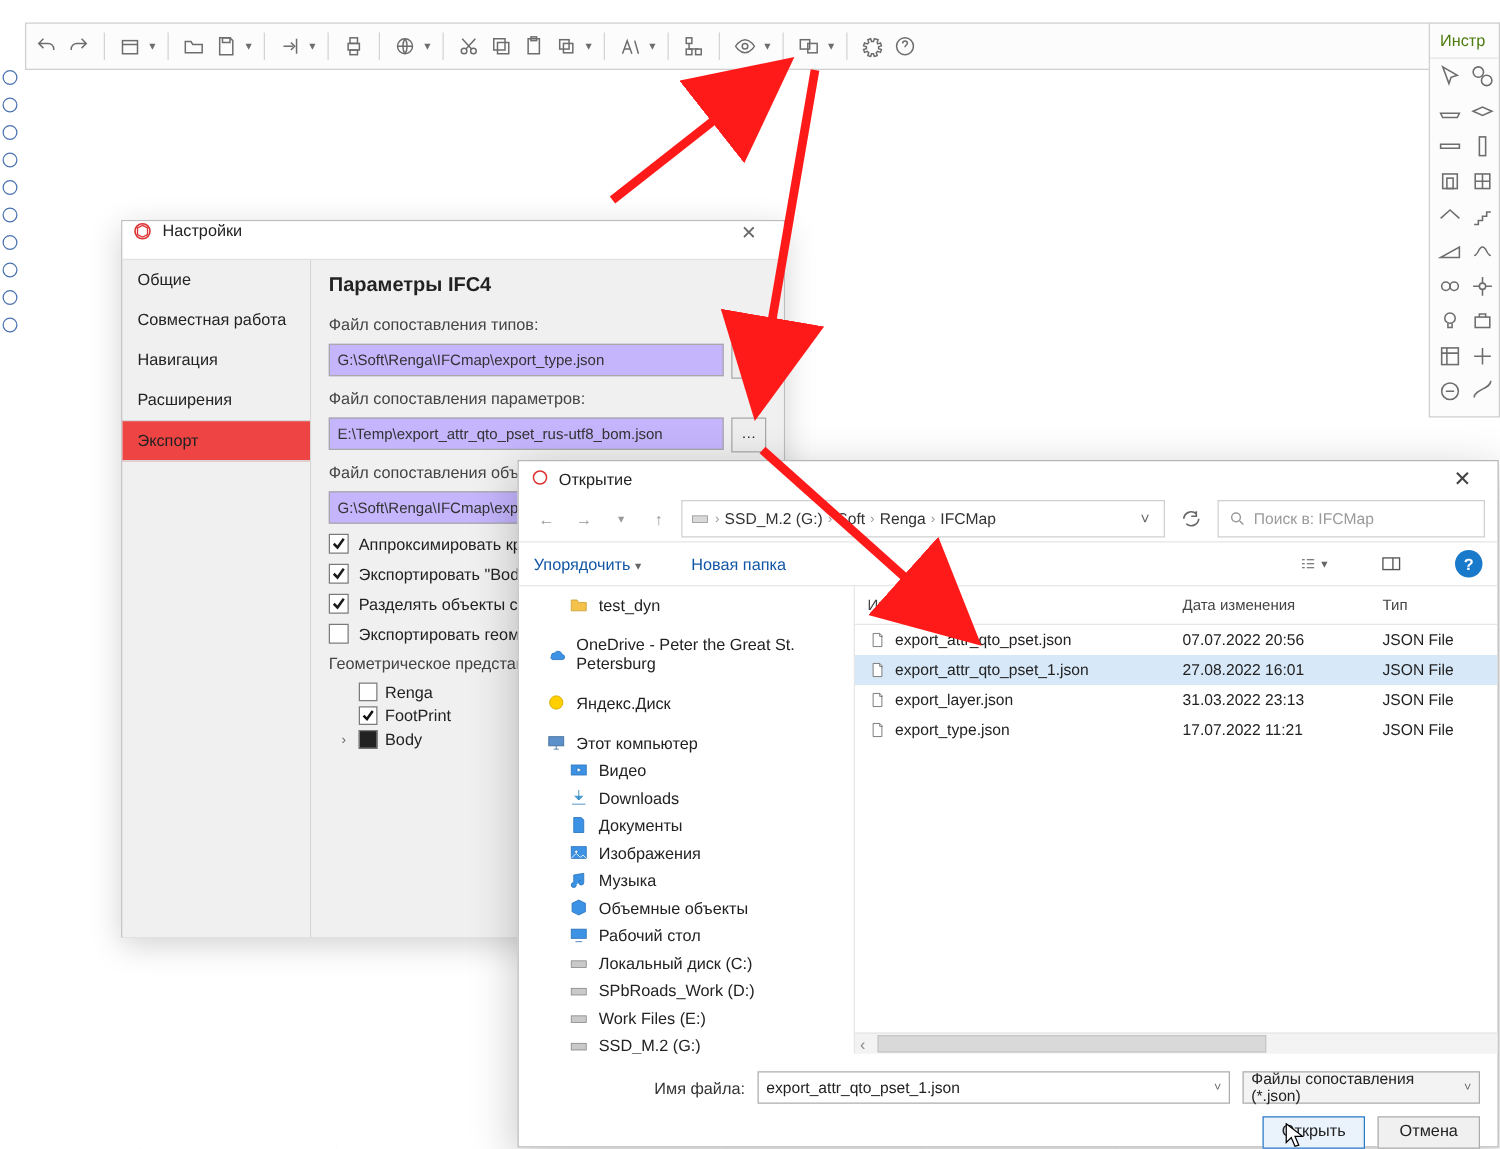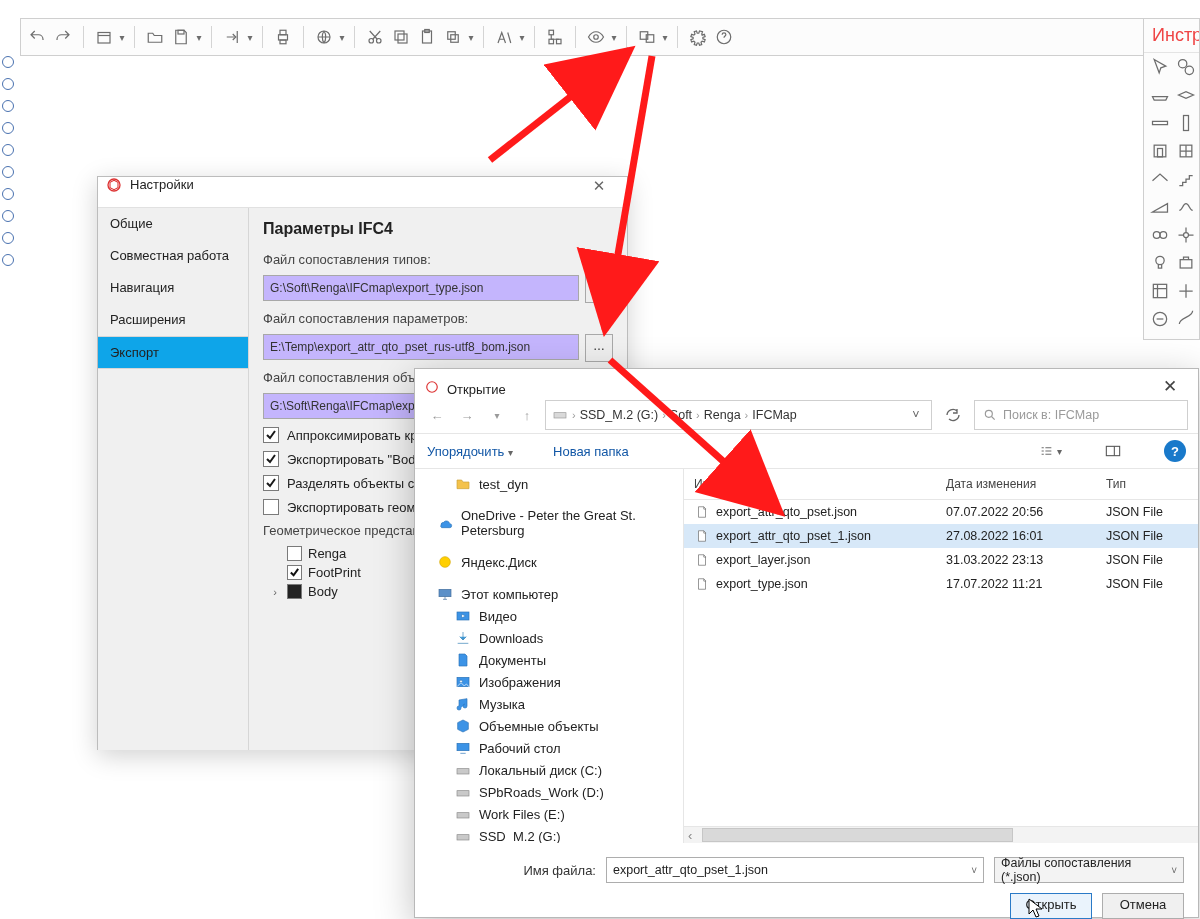--- a/index.html
+++ b/index.html
@@ -4,59 +4,59 @@
 <style>
 html,body{margin:0;padding:0;width:1200px;height:919px;font-family:"Segoe UI",Tahoma,Arial,sans-serif;font-size:13px;color:#222;background:#fff;overflow:hidden}
 
 .toolbar{position:absolute;left:20px;top:18px;right:0;height:36px;border:1px solid #cfcfcf;background:#fcfcfc;display:flex;align-items:center;gap:2px;padding:0 4px}
 .tbtn{width:24px;height:24px;display:flex;align-items:center;justify-content:center;border-radius:3px;color:#6d6d6d}
 .tbtn svg{width:18px;height:18px;stroke:#6d6d6d;fill:none;stroke-width:1.6}
 .tsep{width:1px;height:22px;background:#d4d4d4;margin:0 6px}
 .drop{width:8px;text-align:center;color:#6d6d6d;font-size:10px}
 
 .rpanel{position:absolute;right:0;top:18px;width:55px;border:1px solid #cfcfcf;background:#fcfcfc;padding-bottom:6px}
-.rtitle{font-size:18px;color:#ef4444;padding:6px 4px 6px 8px;border-bottom:1px solid #e4e4e4;overflow:hidden;white-space:nowrap}
+.rtitle{font-size:13px;color:#4d7c0f;padding:6px 4px 6px 8px;border-bottom:1px solid #e4e4e4;overflow:hidden;white-space:nowrap}
 .rrow{display:flex;gap:6px;padding:4px 6px}
 .rrow .ic{width:20px;height:20px}
 .rrow .ic svg{width:20px;height:20px;stroke:#6d6d6d;fill:none;stroke-width:1.5}
 
 .outline{position:absolute;left:2px;top:56px;width:14px;display:flex;flex-direction:column;gap:10px}
 .outline .o{width:10px;height:10px;border:1px solid #4a72b0;border-radius:50%}
 
 .model{position:absolute;left:420px;top:300px;width:400px;height:250px;opacity:.35}
 .model svg{width:100%;height:100%}
 
 .dlg{position:absolute;left:97px;top:176px;width:529px;height:572px;background:#f0f0f0;border:1px solid #bcbcbc;box-shadow:0 6px 24px rgba(0,0,0,.18)}
 .dlg .titlebar{height:30px;display:flex;align-items:flex-start;gap:8px;padding:0 8px;border-bottom:1px solid #e1e1e1;background:#fff}
 .dlg .titlebar .logo svg{width:16px;height:16px}
 .dlg .titlebar .ttl{flex:1;font-size:13px}
 .dlg .titlebar .x{width:40px;text-align:center;color:#666;font-size:15px}
 .dlg .body{display:flex;height:calc(100% - 30px)}
 .cats{width:150px;border-right:1px solid #d6d6d6;background:#f0f0f0}
 .cats .cat{padding:8px 12px;font-size:13px;border-bottom:1px solid transparent;cursor:default}
-.cats .cat.sel{background:#0ea5e9;border-top:1px solid #d6d6d6;border-bottom:1px solid #d6d6d6}
+.cats .cat.sel{background:#ef4444;border-top:1px solid #d6d6d6;border-bottom:1px solid #d6d6d6}
 .pane{flex:1;background:#f0f0f0;padding:12px 14px;display:flex;flex-direction:column;gap:8px;overflow:hidden}
 .pane h2{margin:0 0 6px 0;font-size:16px;font-weight:700;color:#222}
 .lbl{font-size:13px;color:#444}
 .row2{display:flex;gap:6px;align-items:stretch}
 .inp{flex:1;height:24px;border:1px solid #a8a8a8;background:#c4b5fd;padding:0 6px;font-size:12px;color:#333;line-height:24px;overflow:hidden;white-space:nowrap}
 .dots{width:26px;height:26px;border:1px solid #a8a8a8;background:#eee;text-align:center;line-height:22px;font-size:12px}
 .chk{display:flex;align-items:center;gap:8px}
 .chk .box{width:14px;height:14px;border:1px solid #7a7a7a;background:#fff;display:flex;align-items:center;justify-content:center}
 .chk .box.on svg{width:12px;height:12px;stroke:#1a1a1a;stroke-width:2;fill:none}
 .tree{margin-left:6px;display:flex;flex-direction:column;gap:4px}
 .tree .node{display:flex;align-items:center;gap:6px}
 .tree .tw{width:12px;color:#666;font-size:11px;text-align:center}
 .tree .sq{width:13px;height:13px;border:1px solid #7a7a7a;background:#fff;display:flex;align-items:center;justify-content:center}
 .tree .sq.on svg{width:11px;height:11px;stroke:#111;stroke-width:2.2;fill:none}
 .tree .sq.fill{background:#222}
 .tree .nlabel{font-size:13px}
 
 .fod{position:absolute;left:414px;top:368px;width:783px;height:548px;background:#fff;border:1px solid #b8b8b8;box-shadow:0 10px 36px rgba(0,0,0,.25)}
-.fod .tb{height:28px;display:flex;align-items:flex-end;gap:8px;padding:0 10px}
+.fod .tb{height:28px;display:flex;align-items:center;gap:8px;padding:0 10px}
 .fod .tb .logo svg{width:14px;height:14px}
 .fod .tb .ttl{flex:1;font-size:13px}
 .fod .tb .x{width:36px;text-align:center;font-size:17px;color:#444}
 .fod .nav{height:36px;display:flex;align-items:center;gap:6px;padding:0 10px}
 .fod .nav .arw{width:24px;height:24px;display:flex;align-items:center;justify-content:center;color:#9a9a9a}
 .fod .crumb{flex:1;height:28px;border:1px solid #cfcfcf;display:flex;align-items:center;gap:4px;padding:0 6px;font-size:12.5px;color:#333}
 .fod .crumb .sep{color:#9a9a9a;font-size:11px}
 .fod .crumbdd{width:18px;text-align:center;color:#666}
 .fod .refresh{width:28px;height:28px;border:1px solid transparent;display:flex;align-items:center;justify-content:center}
 .fod .search{width:196px;height:28px;border:1px solid #cfcfcf;display:flex;align-items:center;gap:6px;padding:0 8px;color:#9a9a9a;font-size:12.5px}

